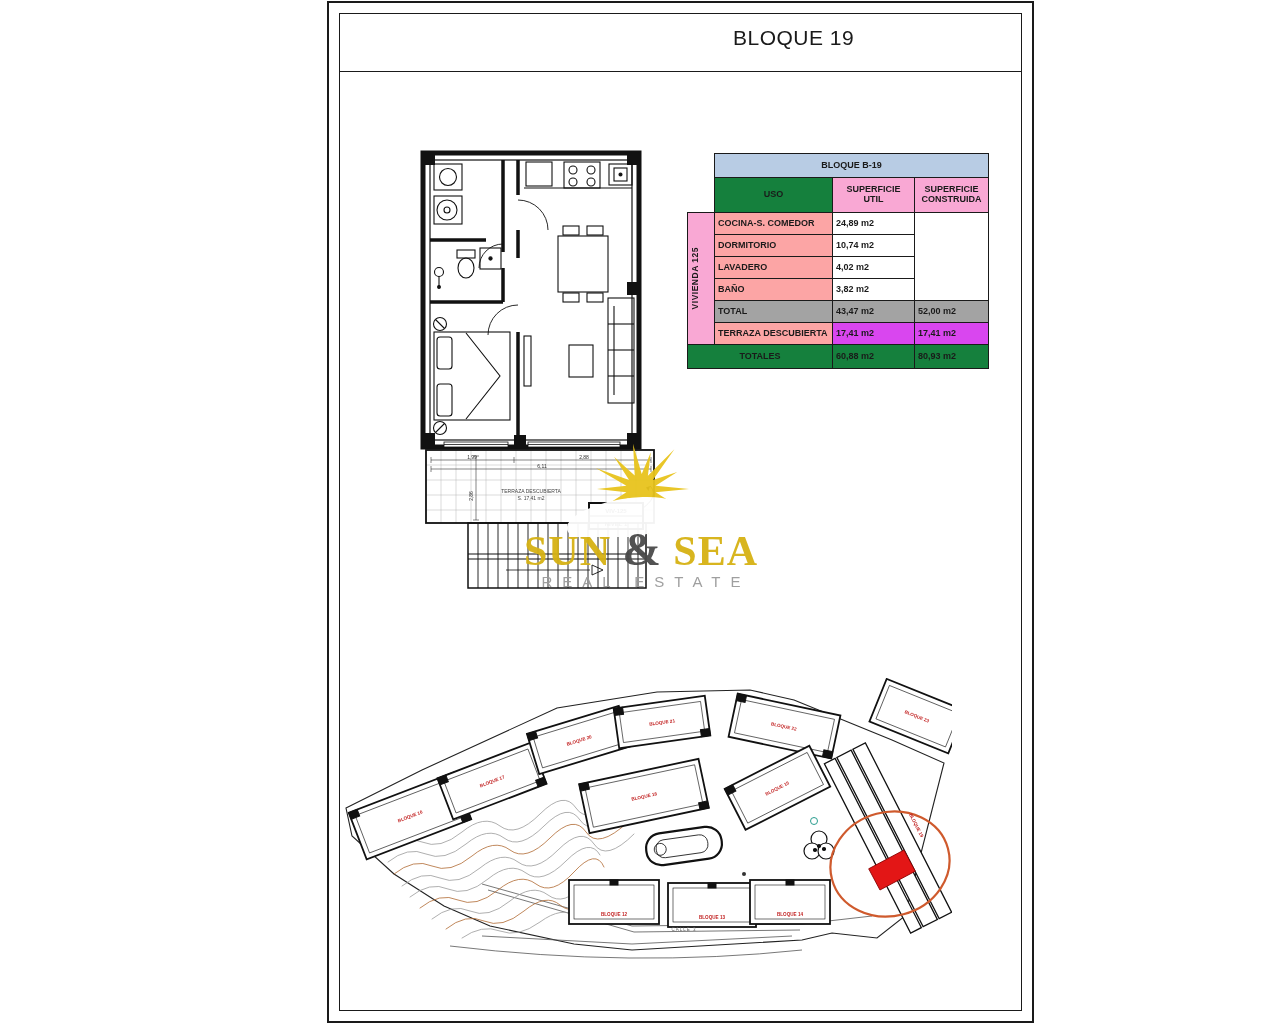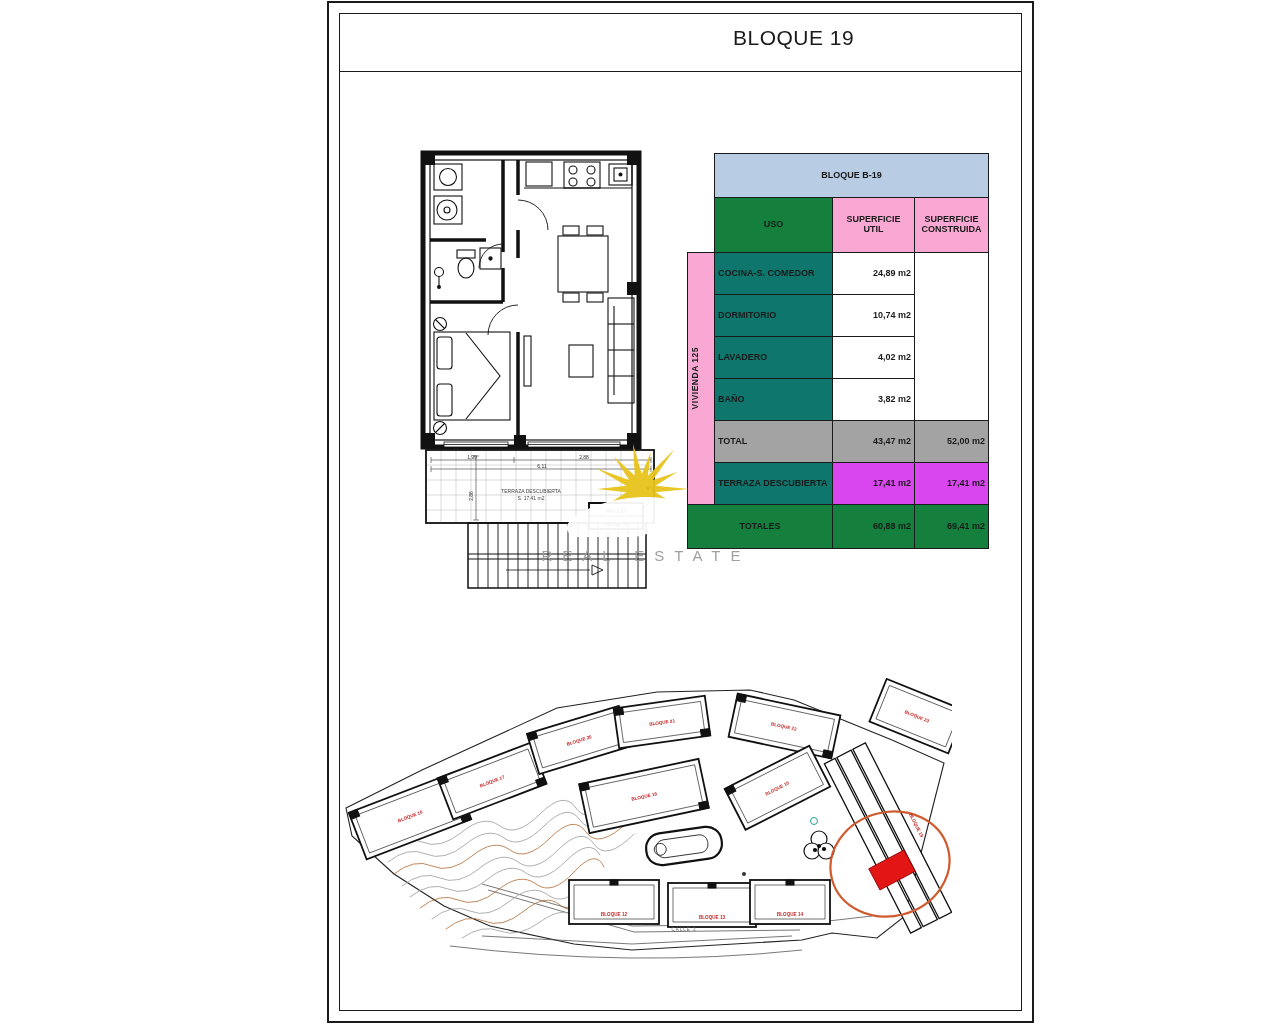--- a/index.html
+++ b/index.html
@@ -9,46 +9,46 @@
   .sheet-outer{position:absolute;left:327px;top:1px;width:703px;height:1018px;
                border:2px solid #1a1a1a;background:#fff;}
   .sheet-inner{position:absolute;left:10px;top:10px;right:10px;bottom:10px;
                border:1.5px solid #1a1a1a;}
   .title-block{position:absolute;left:393px;top:10px;font-size:21px;line-height:1.35;
                letter-spacing:.5px;white-space:nowrap;}
   .title-sep{position:absolute;left:0;right:0;top:57px;border-top:1.5px solid #1a1a1a;height:0;}
   
   .areas{position:absolute;left:347px;top:139px;border-collapse:collapse;table-layout:fixed;
          font-size:9px;font-weight:bold;line-height:1.1;}
-  .areas td{border:1px solid #1a1a1a;padding:14px 3px;height:13px;overflow:hidden;}
+  .areas td{border:1px solid #1a1a1a;padding:4px 3px;height:13px;overflow:hidden;}
   .areas tr.h1 td{height:15px;}
   .areas tr.h2 td{height:26px;}
   .areas tr.h3 td{height:15px;}
   .areas td.spacer{border:none;background:transparent;}
   .center{text-align:center;}
-  .num{text-align:right;background:#fff;}
+  .num{text-align:left;background:#fff;}
   .c-blue{background:#b8cce4;}
   .c-gray{background:#15803d;}
   .c-yellow{background:#f9a8d4;}
-  .c-lgreen{background:#0f766e;}
+  .c-lgreen{background:#fca5a5;}
   .c-green{background:#a3a3a3;}
   .c-green2{background:#d946ef;}
   .white{background:#fff;}
   .vertcell{padding:0;}
   .vert{writing-mode:vertical-rl;transform:rotate(180deg);width:20px;margin:0 auto;
         text-align:center;font-size:8.5px;letter-spacing:.5px;}
   
   .fp-svg{position:absolute;left:66px;top:126px;}
   .sp-svg{position:absolute;left:-8px;top:664px;}
   
   .wm{position:absolute;left:150px;top:423px;width:302px;text-align:center;opacity:.95;z-index:5;}
   .wm-brand{font-family:"Liberation Serif",serif;font-weight:bold;font-size:42px;
             color:#d6b214;letter-spacing:1px;line-height:1;margin-top:-14px;white-space:nowrap;}
   .wm-brand .amp{color:#4a4a4a;font-size:46px;}
-  .wm-tag{font-size:15px;color:#9a9a9a;letter-spacing:10px;margin-top:6px;padding-left:10px;white-space:nowrap;}
+  .wm-tag{font-size:15px;color:#9a9a9a;letter-spacing:10px;padding-left:10px;white-space:nowrap;}
 </style>
 </head>
 <body>
 
 <div id="page">
   <div class="sheet-outer">
     <div class="sheet-inner">
 
       <div class="title-block">
         <div>BLOQUE 19</div>
@@ -99,21 +99,21 @@
           <td class="c-green num">52,00 m2</td>
         </tr>
         <tr>
           <td class="c-lgreen">TERRAZA DESCUBIERTA</td>
           <td class="c-green2 num">17,41 m2</td>
           <td class="c-green2 num">17,41 m2</td>
         </tr>
         <tr class="h3">
           <td colspan="2" class="c-gray center">TOTALES</td>
           <td class="c-gray num">60,88 m2</td>
-          <td class="c-gray num">69,41 m2</td>
+          <td class="c-gray num">80,93 m2</td>
         </tr>
       </tbody>
         </table>
 
       <svg class="fp-svg" width="260" height="470" viewBox="0 0 260 470">
 
         <g stroke="#111" fill="none">
           <rect x="17" y="13" width="216" height="294" stroke-width="5"></rect>
           <rect x="24" y="20" width="202" height="280" stroke-width="1.2"></rect>
         </g>
@@ -244,20 +244,21 @@
             <path d="M186,425 L197,430 L186,435 Z" fill="none" stroke-width="0.9"></path>
           </g>
         </g>
       </svg>
 
       <div class="wm">
         <svg width="150" height="100" viewBox="0 0 150 100">
           <path fill="#e8c41d" d="M123,52 L89.6,48.8 L111.2,35.1 L86.9,42.9 L108.4,12.2 L81.9,38.7 L84.8,15.3 L75.7,37 L67,6.7 L68.7,38.4 L48,19.8 L63.1,42.9 L29.7,30.9 L60.4,48.8 L31,52 L60.4,55.2 L38.8,68.9 L63.1,61.1 L42.9,90.3 L68.1,65.3 L65.7,86.8 L74.3,67 L83,97.3 L80.7,65.9 L103.3,85.7 L86.9,61.1 L111.2,68.9 L89.6,55.2 Z"></path>
           <ellipse cx="58" cy="82" rx="58" ry="20" fill="#ffffff" transform="rotate(-10 58 82)"></ellipse>
         </svg>
+        <div class="wm-brand"><span>SUN</span> <span class="amp">&amp;</span> <span>SEA</span></div>
         <div class="wm-tag">REAL ESTATE</div>
       </div>
 
       <svg class="sp-svg" width="620" height="290" viewBox="0 0 620 290">
 
         <path fill="none" stroke="#222" stroke-width="1.1" d="M14,130 L90,92 L225,30 L325,14 L418,12 L462,22 L560,62 L612,85 L600,132 L573,238 L545,260 L500,255 L470,262 L300,272 L242,266 L158,248 L112,228 L62,196 L20,158 Z"></path>
         <g stroke="#555" stroke-width="0.8" fill="none">
           <path d="M118,268 Q300,290 470,272"></path>
           <path d="M150,258 L300,266 L460,258"></path>
           <path d="M150,206 L300,248 L470,246 L540,238"></path>

